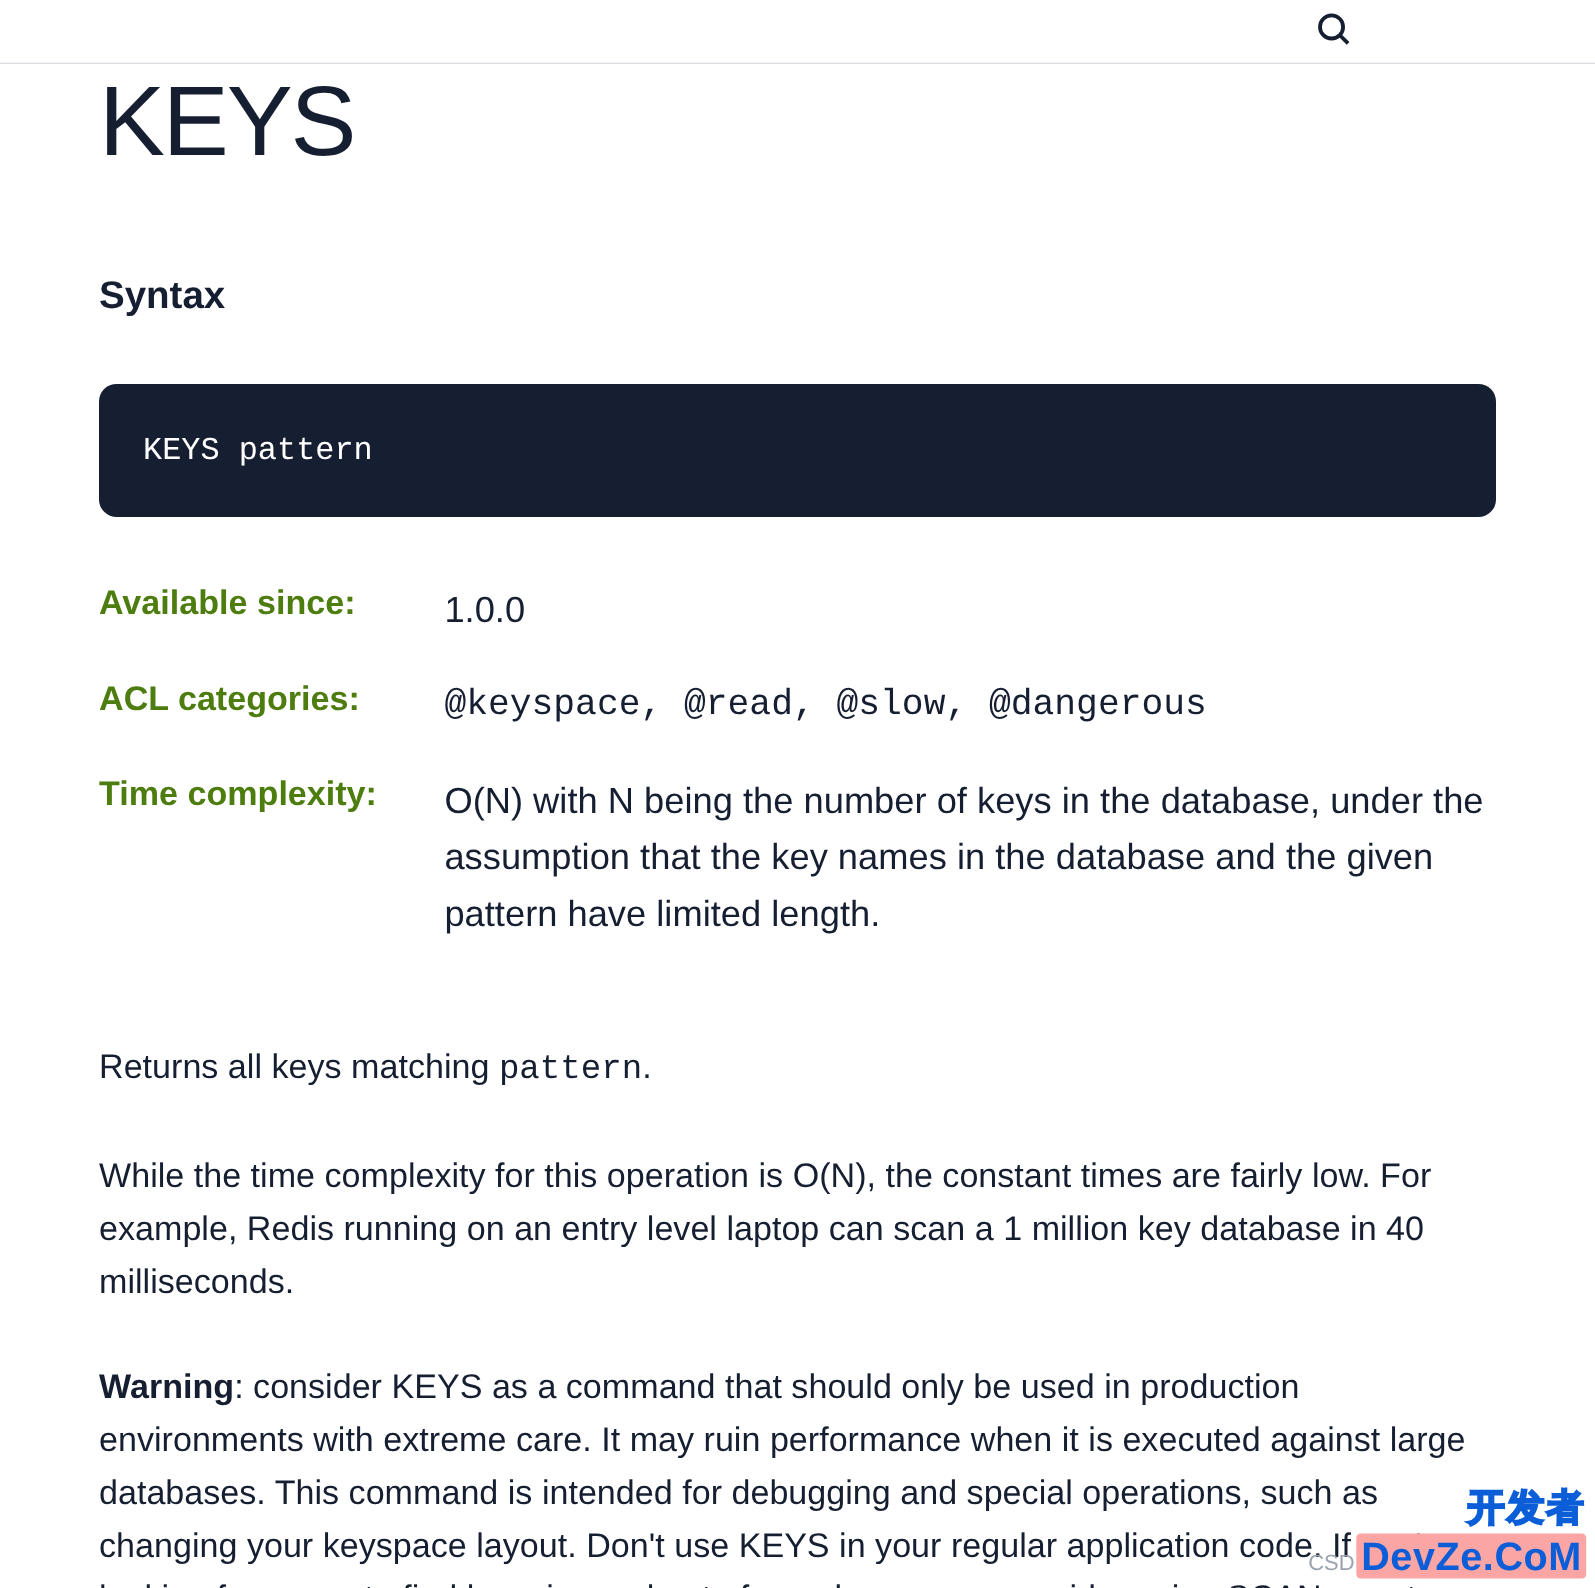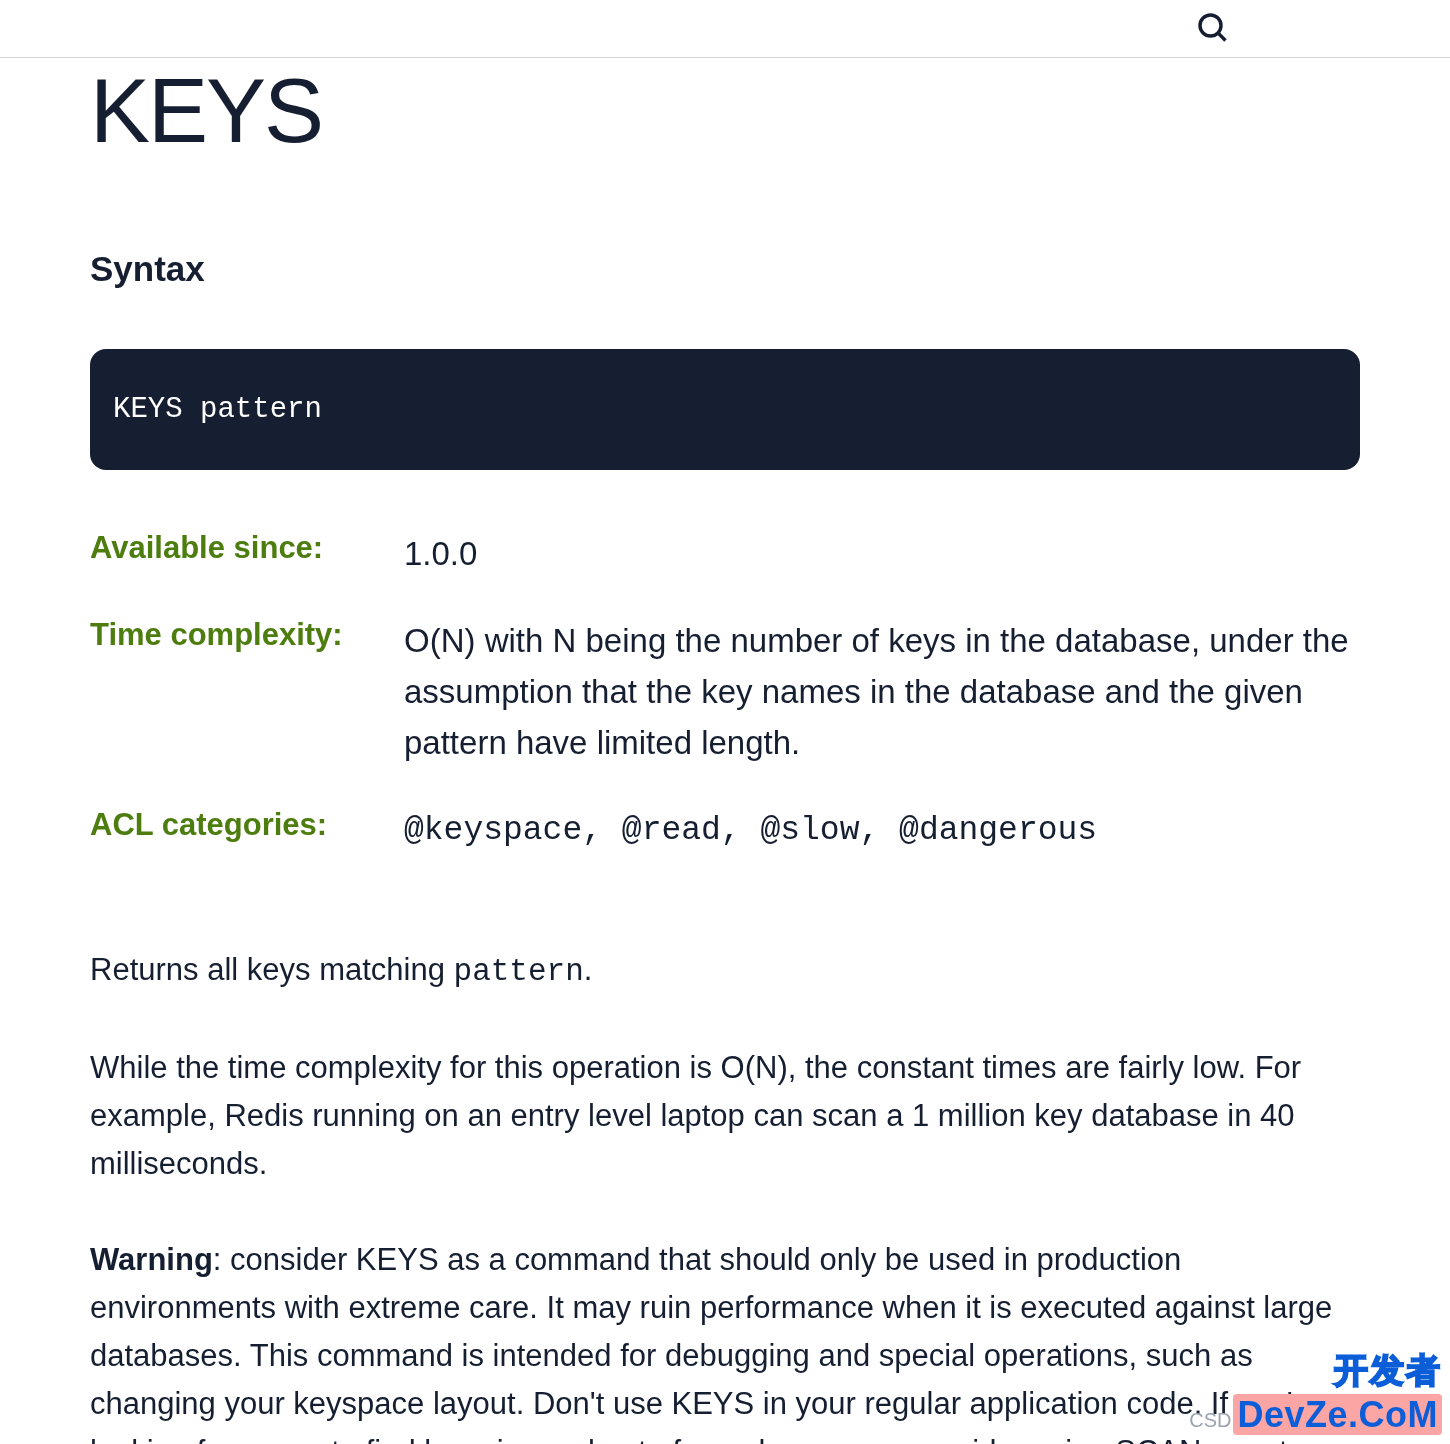--- a/index.html
+++ b/index.html
@@ -33,21 +33,21 @@
   h2.section {
     font-size: 35px;
     font-weight: 600;
     margin-top: 86px;
     color: #161f31;
   }
   .code-block {
     background: #161f31;
     color: #ffffff;
     border-radius: 16px;
-    padding: 44px 23px;
+    padding: 44px 40px;
     margin-top: 60px;
     font-family: "SFMono-Regular", Consolas, "Liberation Mono", Menlo, monospace;
     font-size: 29px;
   }
   .meta-table {
     margin-top: 58px;
     width: 100%;
   }
   .meta-row {
     display: flex;
@@ -142,26 +142,26 @@
   <div class="code-block">
     <span>KEYS pattern</span>
   </div>
 
   <div class="meta-table">
     <div class="meta-row">
       <div class="meta-label">Available since:</div>
       <div class="meta-value">1.0.0</div>
     </div>
     <div class="meta-row">
+      <div class="meta-label">ACL categories:</div>
+      <div class="meta-value mono">@keyspace, @read, @slow, @dangerous</div>
+    </div>
+    <div class="meta-row">
       <div class="meta-label">Time complexity:</div>
       <div class="meta-value">O(N) with N being the number of keys in the database, under the assumption that the key names in the database and the given pattern have limited length.</div>
-    </div>
-    <div class="meta-row">
-      <div class="meta-label">ACL categories:</div>
-      <div class="meta-value mono">@keyspace, @read, @slow, @dangerous</div>
     </div>
   </div>
 
   <div class="body-text">
     <p>
       <span>Returns all keys matching </span><span class="inline-mono">pattern</span><span>.</span>
     </p>
     <p>While the time complexity for this operation is O(N), the constant times are fairly low. For example, Redis running on an entry level laptop can scan a 1 million key database in 40 milliseconds.</p>
     <p>
       <strong>Warning</strong><span>: consider KEYS as a command that should only be used in production environments with extreme care. It may ruin performance when it is executed against large databases. This command is intended for debugging and special operations, such as changing your keyspace layout. Don't use KEYS in your regular application code. If you're looking for a way to find keys in a subset of your keyspace, consider using </span><a href="#">SCAN</a><span> or </span><a href="#">sets</a><span>.</span>

